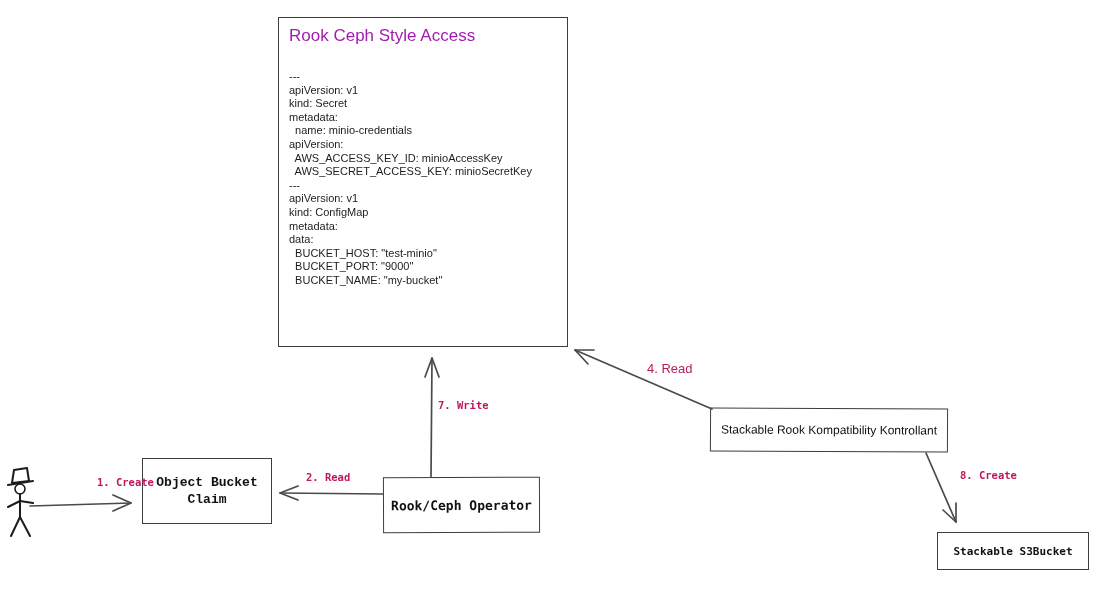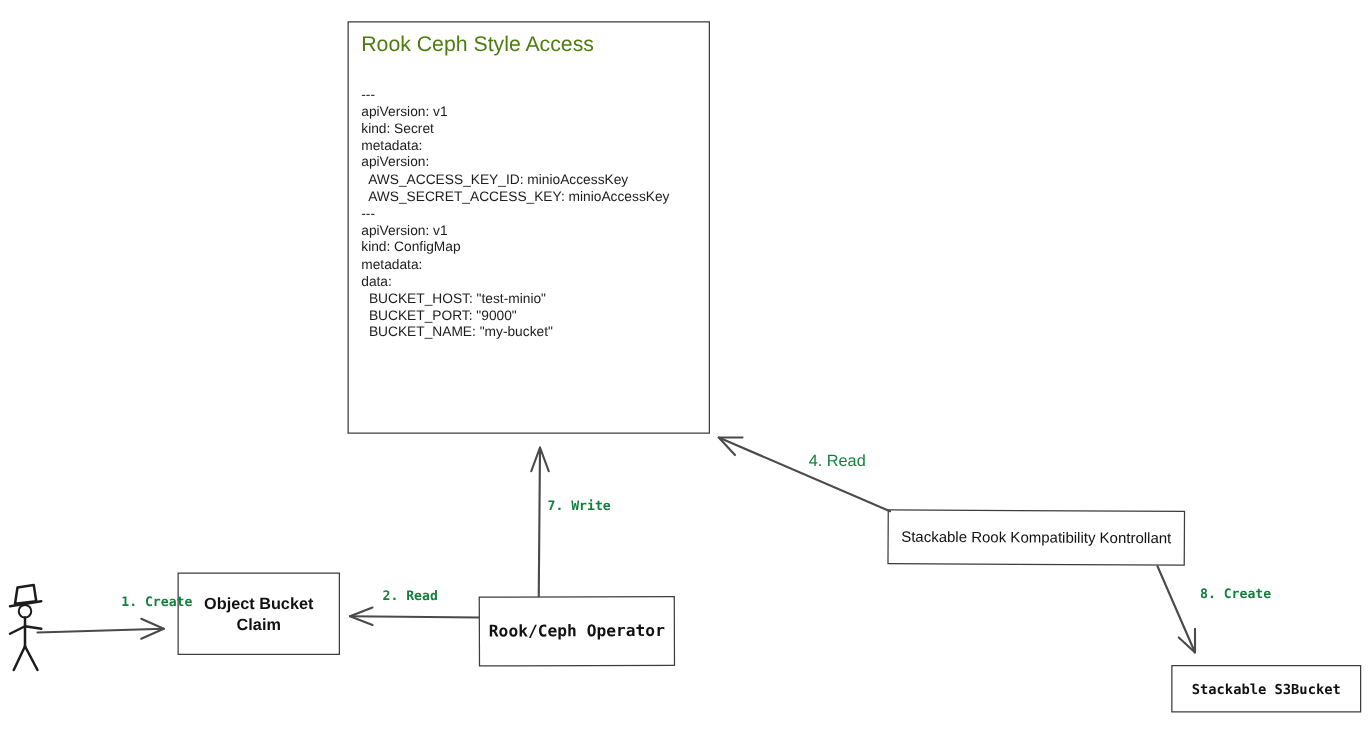--- a/index.html
+++ b/index.html
@@ -22,34 +22,34 @@
     display: flex;
     align-items: center;
     justify-content: center;
     text-align: center;
   }
   #rook-box { left: 278px; top: 17px; width: 290px; height: 330px; }
   #rook-box-title {
     position: absolute;
     left: 10px; top: 8px;
     font-size: 17px;
-    color: #4d7c0f;
+    color: #a21caf;
     white-space: nowrap;
   }
   #rook-box-yaml {
     position: absolute;
     left: 10px; top: 52px;
     font-size: 11px;
     line-height: 13.6px;
     color: #1d1d1d;
   }
   #rook-box-yaml .yaml-line { white-space: pre; }
   #obc-box {
     left: 142px; top: 458px; width: 130px; height: 66px;
-    font-family: Liberation Sans, sans-serif;
+    font-family: Liberation Mono, monospace;
     font-weight: bold;
     font-size: 13px;
     line-height: 17px;
     white-space: pre-line;
   }
   #operator-box {
     left: 383px; top: 477px; width: 157px; height: 56px;
     font-family: "DejaVu Sans Mono", monospace;
     font-weight: bold;
     font-size: 13px;
@@ -64,21 +64,21 @@
     left: 937px; top: 532px; width: 152px; height: 38px;
     font-family: "DejaVu Sans Mono", monospace;
     font-weight: bold;
     font-size: 11px;
   }
   .edge-label {
     position: absolute;
     font-family: "DejaVu Sans Mono", monospace;
     font-weight: bold;
     font-size: 10.5px;
-    color: #15803d;
+    color: #be185d;
     white-space: nowrap;
   }
   #label-1 { left: 57px;  top: 476px; margin-left: 40px; }
   #label-2 { left: 290px; top: 471px; margin-left: 16px; }
   #label-3 { left: 438px; top: 399px; }
   #label-4 {
     left: 647px; top: 361px;
     font-family: "Liberation Sans", sans-serif;
     font-weight: normal;
     font-size: 13px;
@@ -97,23 +97,24 @@
 
 <div id="canvas">
 
   <div class="box" id="rook-box">
     <div id="rook-box-title">Rook Ceph Style Access</div>
     <div id="rook-box-yaml">
       <div class="yaml-line">---</div>
       <div class="yaml-line">apiVersion: v1</div>
       <div class="yaml-line">kind: Secret</div>
       <div class="yaml-line">metadata:</div>
+      <div class="yaml-line">  name: minio-credentials</div>
       <div class="yaml-line">apiVersion:</div>
       <div class="yaml-line">  AWS_ACCESS_KEY_ID: minioAccessKey</div>
-      <div class="yaml-line">  AWS_SECRET_ACCESS_KEY: minioAccessKey</div>
+      <div class="yaml-line">  AWS_SECRET_ACCESS_KEY: minioSecretKey</div>
       <div class="yaml-line">---</div>
       <div class="yaml-line">apiVersion: v1</div>
       <div class="yaml-line">kind: ConfigMap</div>
       <div class="yaml-line">metadata:</div>
       <div class="yaml-line">data:</div>
       <div class="yaml-line">  BUCKET_HOST: "test-minio"</div>
       <div class="yaml-line">  BUCKET_PORT: "9000"</div>
       <div class="yaml-line">  BUCKET_NAME: "my-bucket"</div>
     </div>
   </div>

